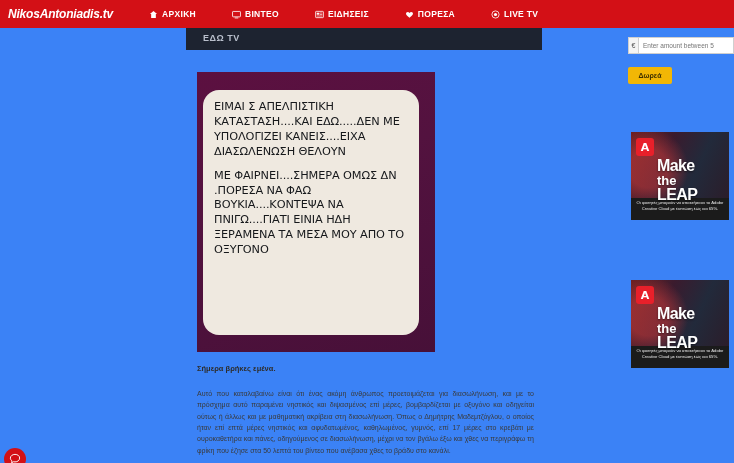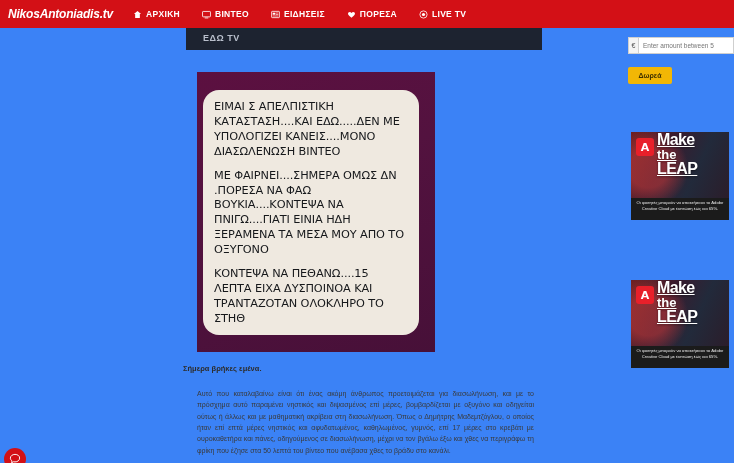--- a/index.html
+++ b/index.html
@@ -27,27 +27,27 @@
     box-sizing: border-box;
     padding: 0 8px;
     z-index: 20;
   }
   .brand {
     color: #ffffff;
     font-style: italic;
     font-weight: bold;
     font-size: 12px;
     letter-spacing: -0.2px;
-    margin-right: 20px;
+    margin-right: 36px;
     white-space: nowrap;
   }
   .nav-items {
     display: flex;
     align-items: center;
-    gap: 22px;
+    gap: 36px;
   }
   .nav-item {
     display: flex;
     align-items: center;
     gap: 4px;
     color: #ffffff;
     font-size: 8.5px;
     font-weight: bold;
     letter-spacing: 0.3px;
     white-space: nowrap;
@@ -117,21 +117,21 @@
     line-height: 1.32;
     color: #16181b;
     letter-spacing: -0.1px;
   }
   .bubble p:last-child { margin-bottom: 0; }
 
   
   .caption {
     position: absolute;
     top: 336px;
-    left: 183px;
+    left: 197px;
     width: 340px;
     font-size: 7.5px;
     color: #2d2d2d;
     font-weight: bold;
   }
   .body-text {
     position: absolute;
     top: 360px;
     left: 197px;
     width: 337px;
@@ -233,29 +233,28 @@
     display: flex;
     align-items: center;
     justify-content: center;
     color: #ffffff;
     font-size: 11px;
     font-weight: bold;
     font-family: "DejaVu Sans", sans-serif;
   }
   .ad-headline {
     position: absolute;
-    top: 0;
+    top: 26px;
     left: 26px;
     color: #ffffff;
     font-size: 16px;
     font-weight: bold;
     line-height: 0.98;
     letter-spacing: -0.6px;
     text-shadow: 0 1px 2px rgba(0,0,0,0.5);
-    text-decoration: underline;
   }
   .ad-headline .small {
     display: block;
     font-size: 13px;
     font-weight: bold;
     letter-spacing: 0;
     line-height: 1;
   }
   .ad-caption {
     position: absolute;
@@ -349,23 +348,22 @@
 </div>
 
 <div class="page">
 
   <div class="dark-strip">
     <div class="dark-strip-text">ΕΔΩ TV</div>
   </div>
 
   <div class="post-image">
     <div class="bubble">
-      <p>ΕΙΜΑΙ Σ ΑΠΕΛΠΙΣΤΙΚΗ ΚΑΤΑΣΤΑΣΗ....ΚΑΙ ΕΔΩ.....ΔΕΝ ΜΕ ΥΠΟΛΟΓΙΖΕΙ ΚΑΝΕΙΣ....ΜΟΝΟ ΔΙΑΣΩΛΕΝΩΣΗ ΒΙΝΤΕΟ</p>
+      <p>ΕΙΜΑΙ Σ ΑΠΕΛΠΙΣΤΙΚΗ ΚΑΤΑΣΤΑΣΗ....ΚΑΙ ΕΔΩ.....ΔΕΝ ΜΕ ΥΠΟΛΟΓΙΖΕΙ ΚΑΝΕΙΣ....ΕΙΧΑ ΔΙΑΣΩΛΕΝΩΣΗ ΘΕΛΟΥΝ</p>
       <p>ΜΕ ΦΑΙΡΝΕΙ....ΣΗΜΕΡΑ ΟΜΩΣ ΔΝ .ΠΟΡΕΣΑ ΝΑ ΦΑΩ ΒΟΥΚΙΑ....ΚΟΝΤΕΨΑ ΝΑ ΠΝΙΓΩ....ΓΙΑΤΙ ΕΙΝΙΑ ΗΔΗ ΞΕΡΑΜΕΝΑ ΤΑ ΜΕΣΑ ΜΟΥ ΑΠΟ ΤΟ ΟΞΥΓΟΝΟ</p>
-      <p>ΚΟΝΤΕΨΑ ΝΑ ΠΕΘΑΝΩ....15 ΛΕΠΤΑ ΕΙΧΑ ΔΥΣΠΟΙΝΟΑ ΚΑΙ ΤΡΑΝΤΑΖΟΤΑΝ ΟΛΟΚΛΗΡΟ ΤΟ ΣΤΗΘ</p>
     </div>
   </div>
 
   <div class="caption">Σήμερα βρήκες εμένα.</div>
 
   <div class="body-text">
     <p>Αυτό που καταλαβαίνω είναι ότι ένας ακόμη άνθρωπος προετοιμάζεται για διασωλήνωση, και με το πρόσχημα αυτό παραμένει νηστικός και διψασμένος επί μέρες, βομβαρδίζεται με οξυγόνο και οδηγείται ούτως ή άλλως και με μαθηματική ακρίβεια στη διασωλήνωση. Όπως ο Δημήτρης Μαδεμτζόγλου, ο οποίος ήταν επί επτά μέρες νηστικός και αφυδατωμένος, καθηλωμένος, γυμνός, επί 17 μέρες στο κρεβάτι με ουροκαθετήρα και πάνες, οδηγούμενος σε διασωλήνωση, μέχρι να τον βγάλω έξω και χθες να περιγράφω τη φρίκη που έζησε στα 50 λεπτά του βίντεο που ανέβασα χθες το βράδυ στο κανάλι.</p>
 
   </div>
 

